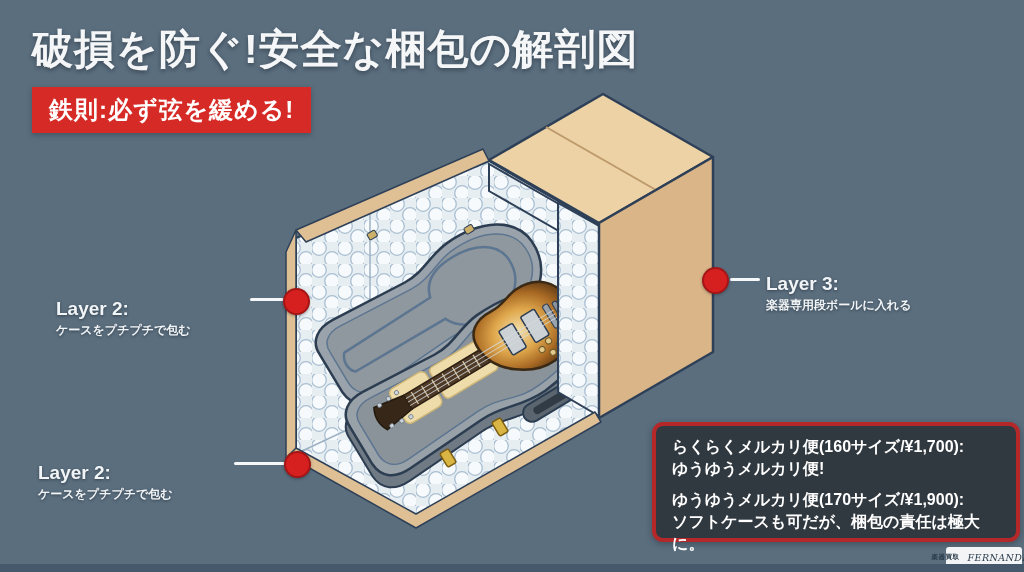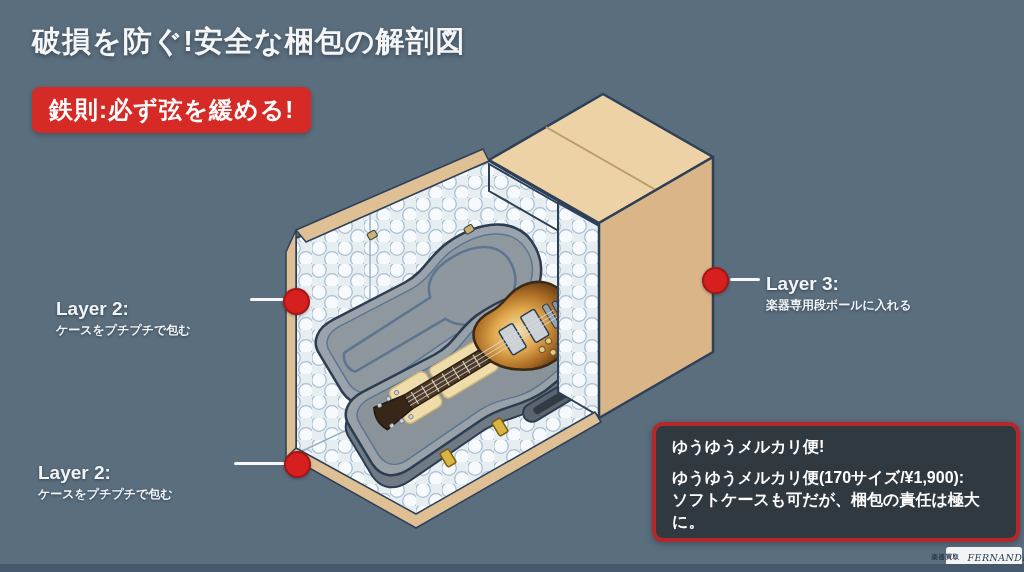--- a/index.html
+++ b/index.html
@@ -4,27 +4,27 @@
 <style>
   html,body{margin:0;padding:0;background:#33424f;}
   .stage{
     position:relative;width:1024px;height:572px;overflow:hidden;
     background:#5b6e7e;
     font-family:"Liberation Sans","DejaVu Sans",sans-serif;
   }
   .illustration{position:absolute;inset:0;}
   .page-title{
     position:absolute;left:32px;top:22px;margin:0;
-    font-size:29px;font-weight:bold;color:#f4f6f7;letter-spacing:1px;
+    font-size:41px;font-weight:bold;color:#f4f6f7;letter-spacing:1px;
     text-shadow:0 2px 4px rgba(15,25,35,.45);
   }
   .rule-badge{
     position:absolute;left:32px;top:87px;
     background:#d62a26;color:#fff;font-size:24px;font-weight:bold;
-    padding:7px 17px;border-radius:8px;letter-spacing:1px;
+    padding:7px 17px;border-radius:0;letter-spacing:1px;
     box-shadow:0 2px 5px rgba(15,25,35,.3);
   }
   .callout{position:absolute;color:#f2f5f7;text-shadow:0 1px 3px rgba(15,25,35,.55);margin-top:22px;}
   .callout .co-label{font-size:19px;font-weight:bold;line-height:1.3;}
   .callout .co-text{font-size:12px;font-weight:bold;line-height:1.35;}
   .co-line{position:absolute;height:3px;background:#f5f7f8;border-radius:2px;}
   .co-dot{
     position:absolute;width:27px;height:27px;border-radius:50%;
     background:#d61f1f;border:2px solid rgba(125,12,12,.55);box-sizing:border-box;
     box-shadow:0 1px 3px rgba(15,25,35,.4);
@@ -183,20 +183,21 @@
   <div class="co-dot" style="left:284px;top:451px;"></div>
 
   <div class="callout" style="left:766px;top:250px;">
     <div class="co-label">Layer 3:</div>
     <div class="co-text">楽器専用段ボールに入れる</div>
   </div>
   <div class="co-line" style="left:730px;top:278px;width:30px;"></div>
   <div class="co-dot" style="left:702px;top:267px;"></div>
 
   <div class="info-box">
+    <div>らくらくメルカリ便(160サイズ/¥1,700):</div>
     <div>ゆうゆうメルカリ便!</div>
     <div class="group2">ゆうゆうメルカリ便(170サイズ/¥1,900):</div>
     <div>ソフトケースも可だが、梱包の責任は極大に。</div>
   </div>
 
   <div class="footer-logo">
     <span class="lg-prefix">楽器買取</span>
     <span class="lg-divider"></span>
     <span class="lg-brand">FERNANDES</span>
   </div>

